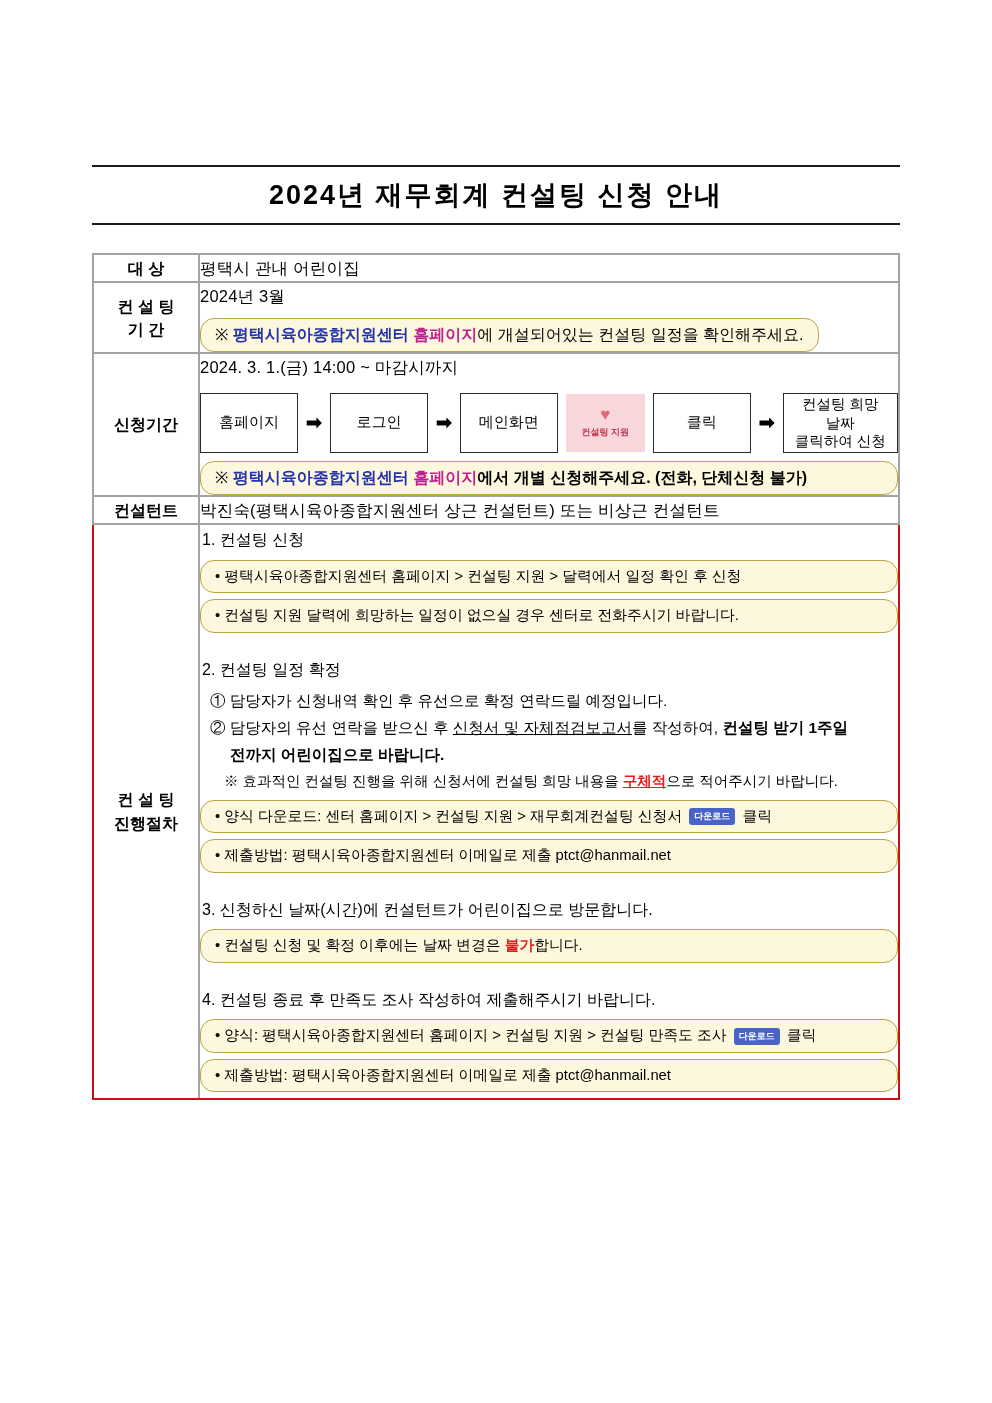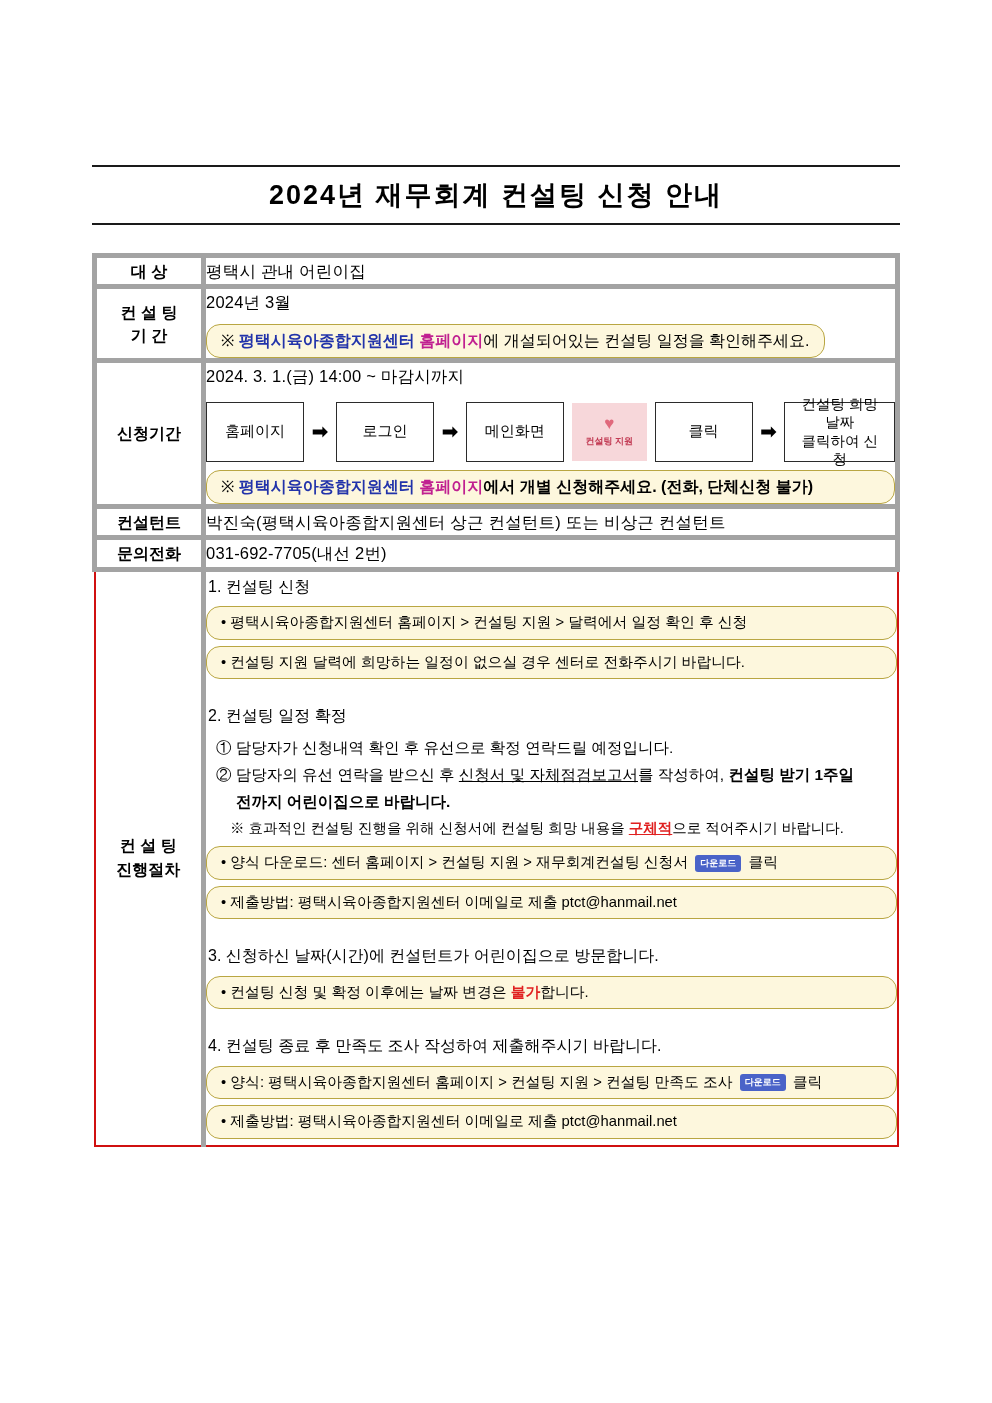--- a/index.html
+++ b/index.html
@@ -42,21 +42,21 @@
     letter-spacing: 2px;
   }
   
   table.main {
     width: 100%;
     border-collapse: collapse;
     margin-top: 28px;
     table-layout: fixed;
   }
   table.main > tbody > tr > td {
-    border: 5px solid #a3a3a3;
+    border: 2px solid #a3a3a3;
     vertical-align: middle;
     padding: 0;
   }
   td.label {
     width: 104px;
     text-align: center;
     font-size: 16px;
     font-weight: bold;
     letter-spacing: 0px;
     padding: 10px 4px;
@@ -250,26 +250,20 @@
         </tr>
 
 
         <tr>
           <td class="label">컨설턴트</td>
           <td class="content">
             <div class="plain">박진숙(평택시육아종합지원센터 상근 컨설턴트) 또는 비상근 컨설턴트</div>
           </td>
         </tr>
 
-        <tr>
-          <td class="label">문의전화</td>
-          <td class="content">
-            <div class="plain">031-692-7705(내선 2번)</div>
-          </td>
-        </tr>
 
         <tr>
           <td class="label proc-label">
             <div>컨 설 팅</div>
             <div>진행절차</div>
           </td>
           <td class="content proc-content">
 
             <div class="step-head">1. 컨설팅 신청</div>
             <div class="bar">• 평택시육아종합지원센터 홈페이지 &gt; 컨설팅 지원 &gt; 달력에서 일정 확인 후 신청</div>

